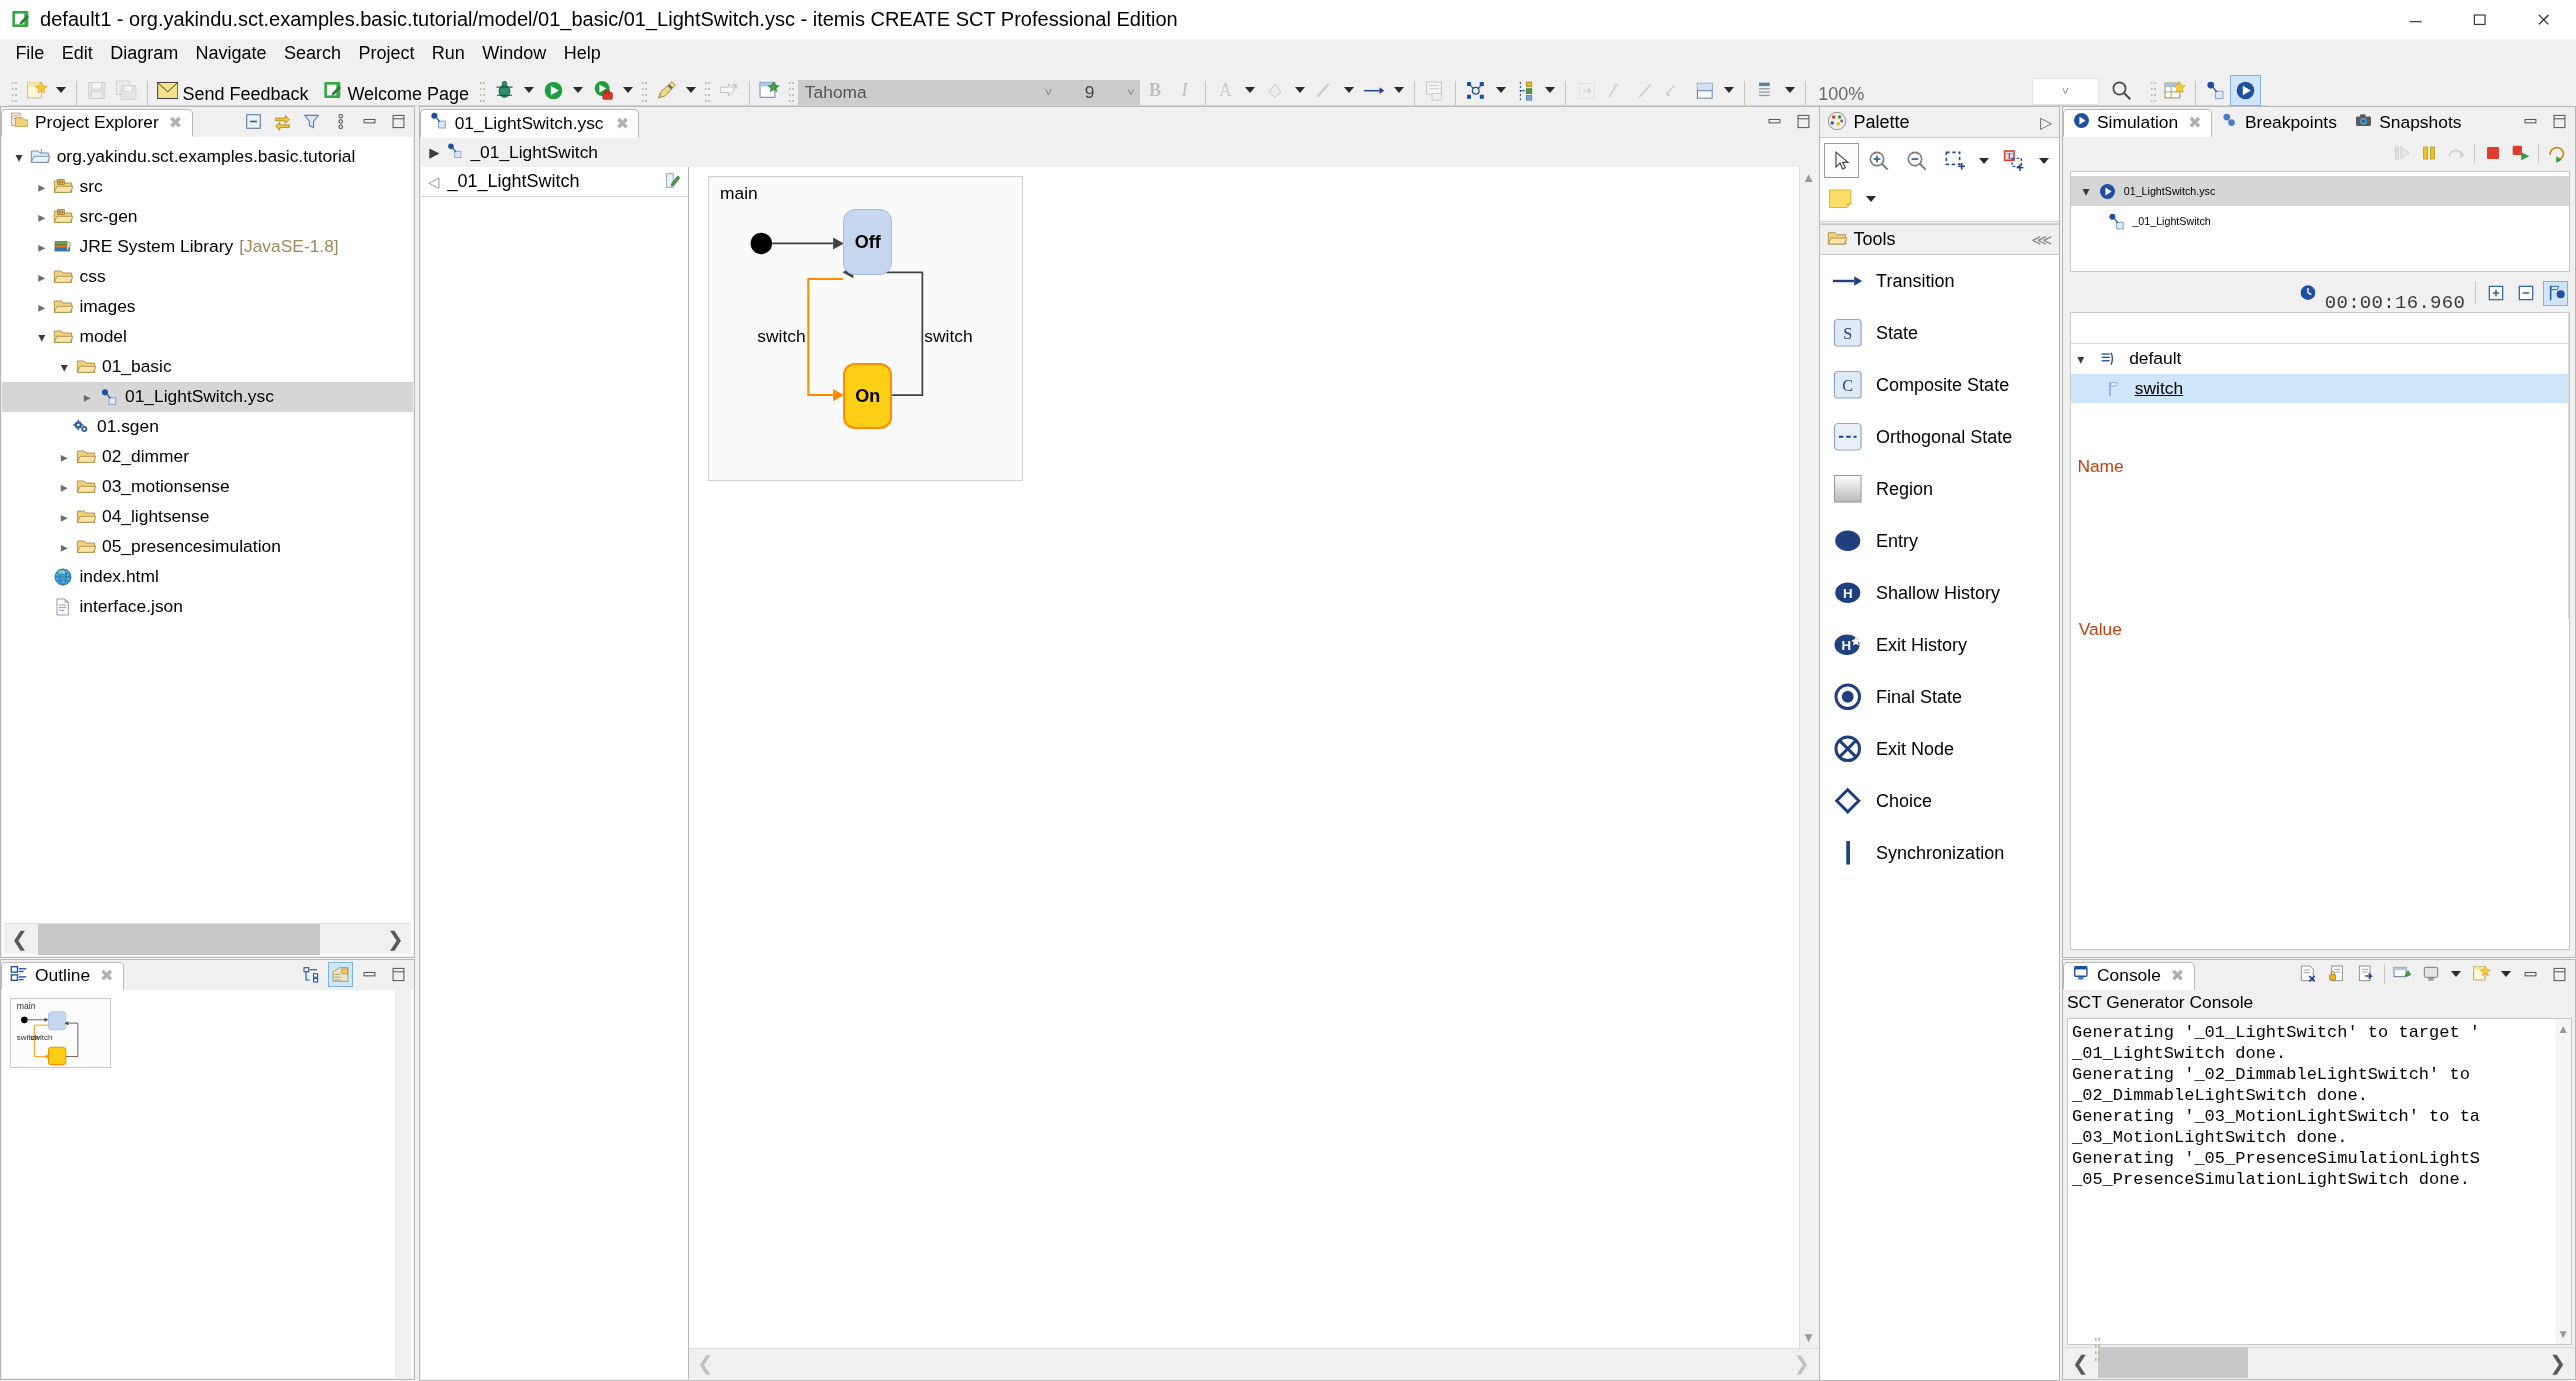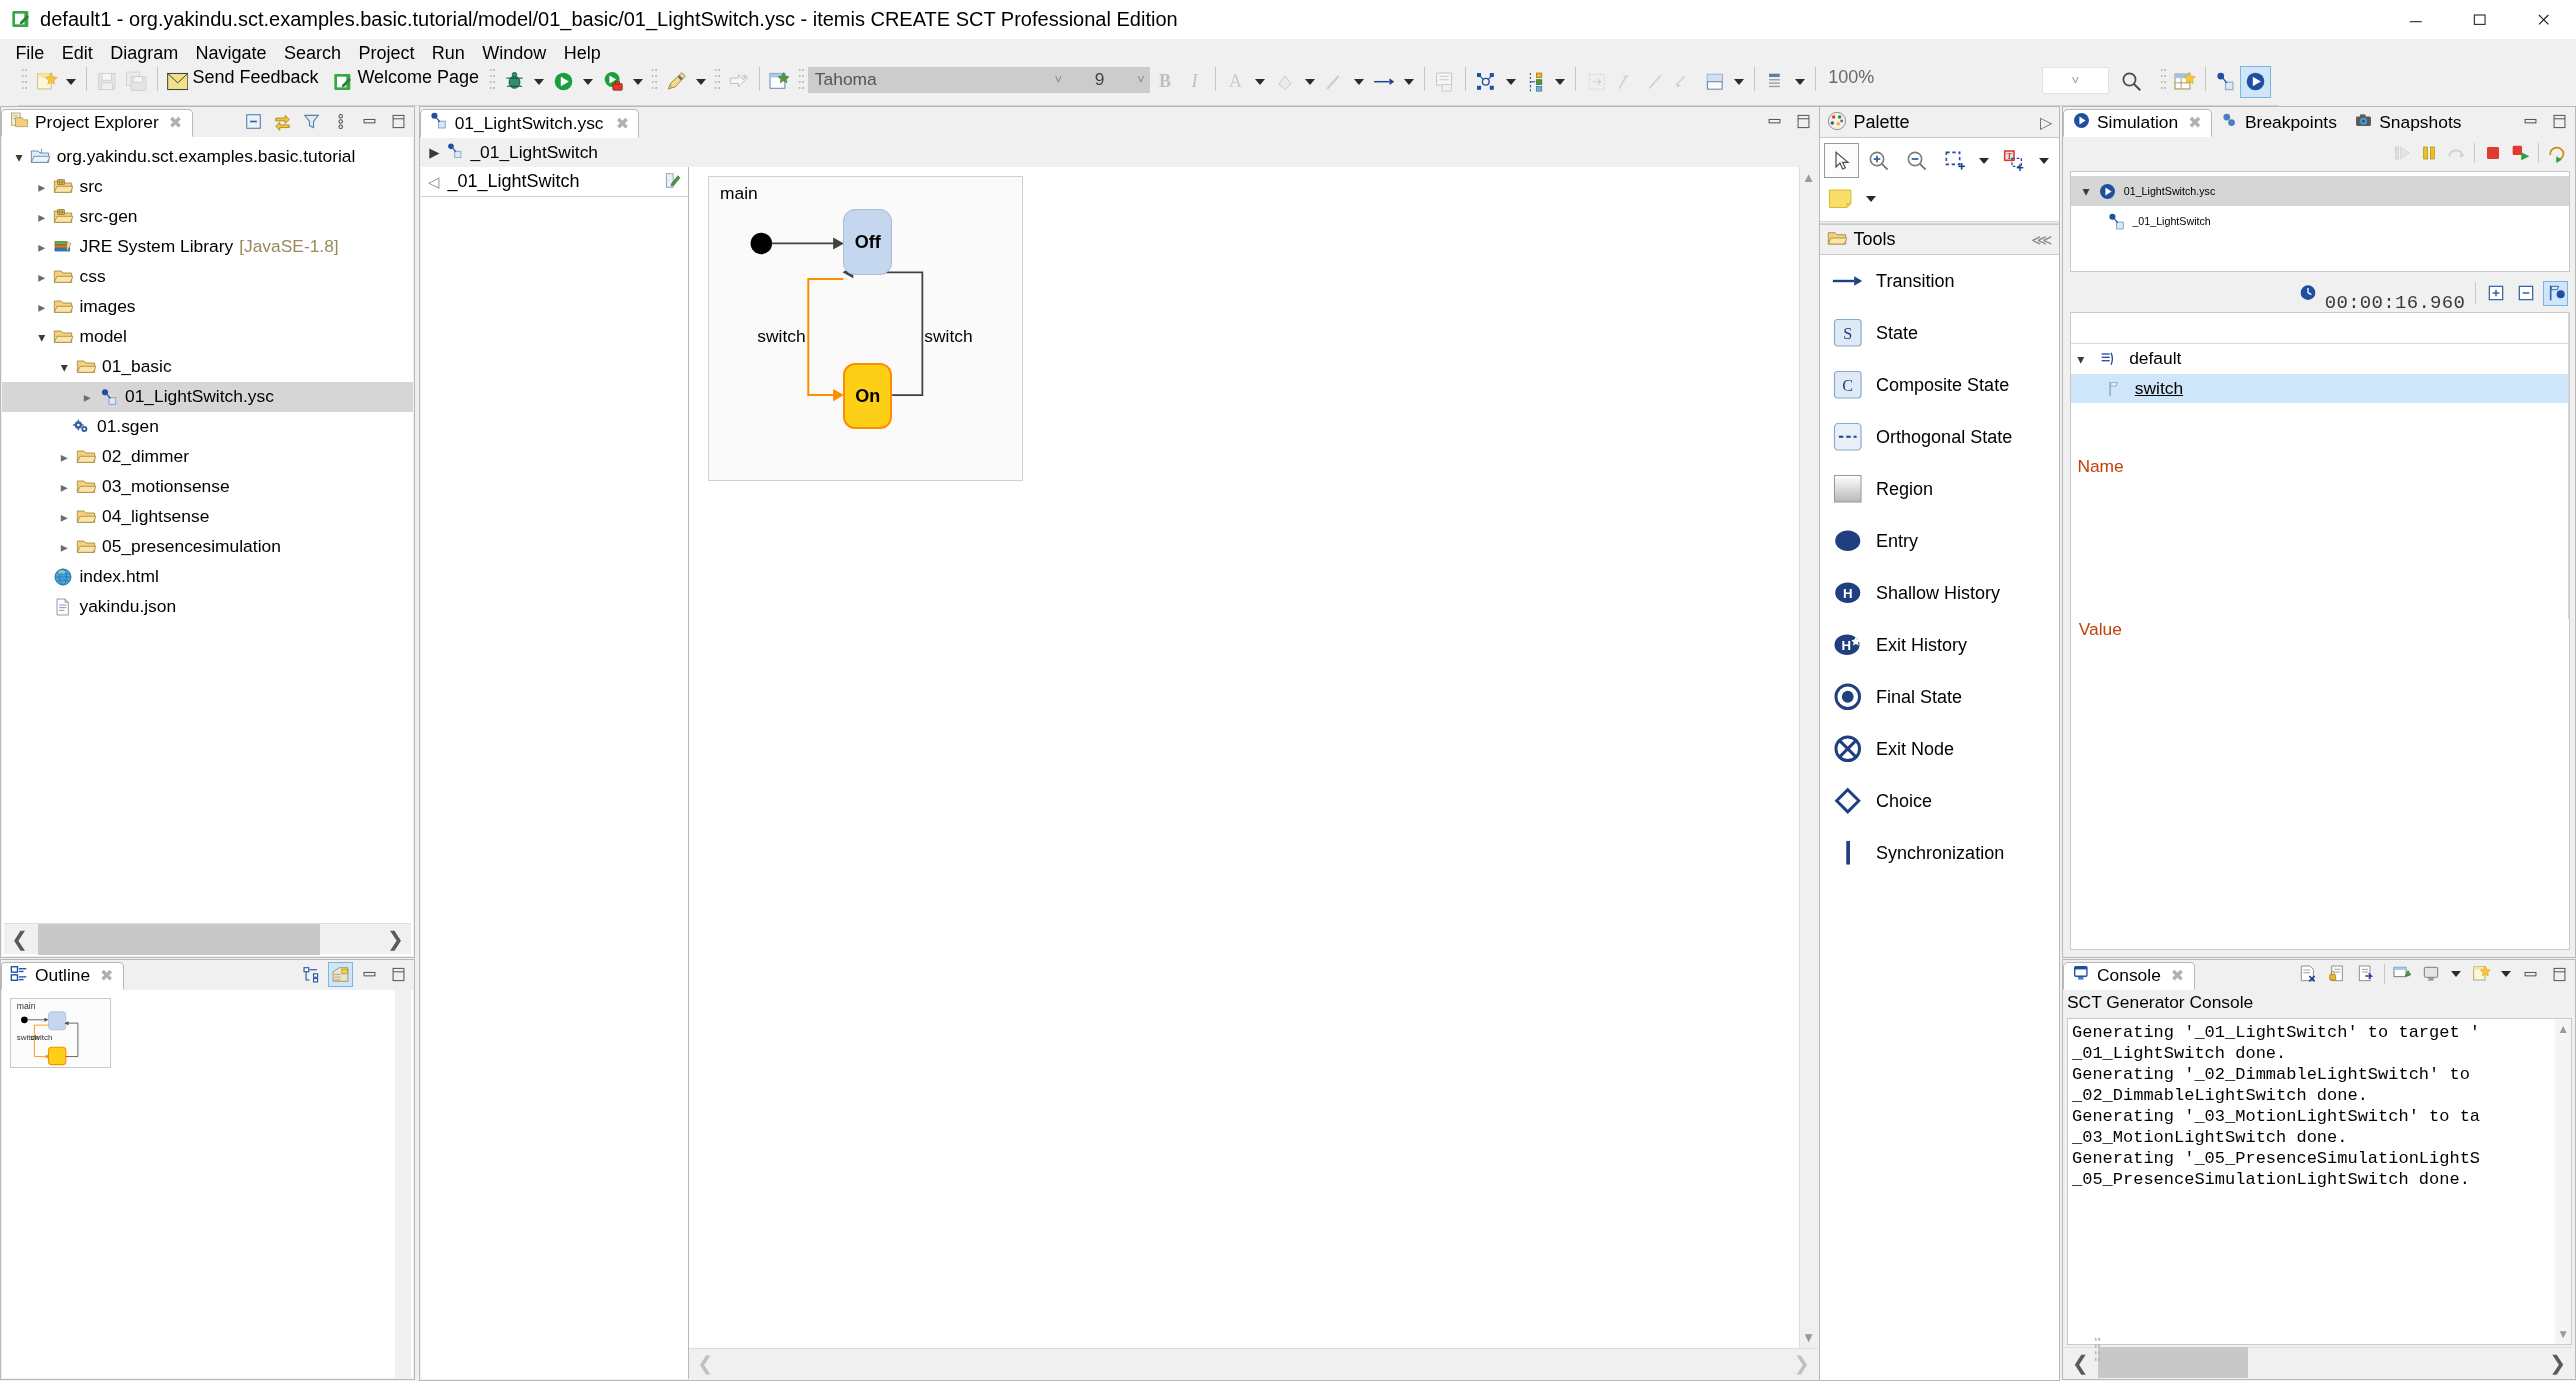--- a/index.html
+++ b/index.html
@@ -24,22 +24,22 @@
 
   
   .menubar {
     position: absolute; left: 0; top: 39px; width: 2576px; height: 28px;
     background: #f0f0f0; display: flex; align-items: center; padding-left: 6.7px;
   }
   .menu-item { font-size: 18px; color: #000; padding: 2.7px 8.7px; white-space: nowrap; }
 
   
   .toolbar {
-    position: absolute; left: 18px; top: 67px; width: 2260px; height: 39px;
-    background: #f0f0f0; display: flex; align-items: flex-start;
+    position: absolute; left: 8px; top: 67px; width: 2260px; height: 39px;
+    background: #f0f0f0; display: flex; align-items: flex-end;
     border-bottom: 0.7px solid #d6d2c8;
   }
   .tgrip { width: 6.7px; height: 25.5px; margin: 0 3.4px;
     background-image: radial-gradient(#b9b4a8 0.9px, transparent 0.9px);
     background-size: 3.4px 6px; opacity: .85; }
   .tsep { width: 0.7px; height: 24px; background: #c8c4bb; margin: 0 5.4px; }
   .tbtn { width: 29.5px; height: 29.5px; display: flex; align-items: center; justify-content: center; position: relative; }
   .tbtn.narrow { width: 20px; }
   .tbtn.disabled { opacity: .42; }
   .caret { width: 0; height: 0; border-left: 5.4px solid transparent; border-right: 5.4px solid transparent; border-top: 6px solid #2b2b2b; }
@@ -719,21 +719,21 @@
               <svg width="20" height="20" viewBox="0 0 30 30">
                 <path d="M6 3 h12 l5 5 v19 h-17z" fill="#fff" stroke="#8a8a8a" stroke-width="1.3"></path>
                 <path d="M18 3 v5 h5z" fill="#dcdcdc" stroke="#8a8a8a" stroke-width="1"></path>
                 <g stroke="#6a8fc2" stroke-width="1.3">
                   <line x1="9" y1="12" x2="20" y2="12"></line>
                   <line x1="9" y1="16" x2="20" y2="16"></line>
                   <line x1="9" y1="20" x2="17" y2="20"></line>
                 </g>
               </svg>
             </span>
-            <span class="tlabel">yakindu.json</span>
+            <span class="tlabel">interface.json</span>
           </div>
         </div>
       <div class="hscroll">
         <div class="hs-arrow">❮</div>
         <div class="hs-track">
           <div class="hs-thumb" style="left:2.7px;width:282px;"></div>
         </div>
         <div class="hs-arrow">❯</div>
       </div>
     </div>

